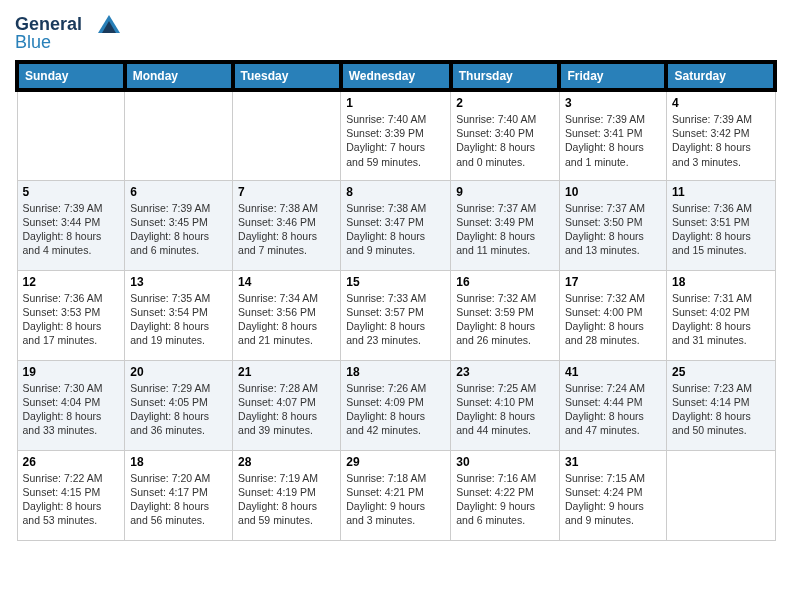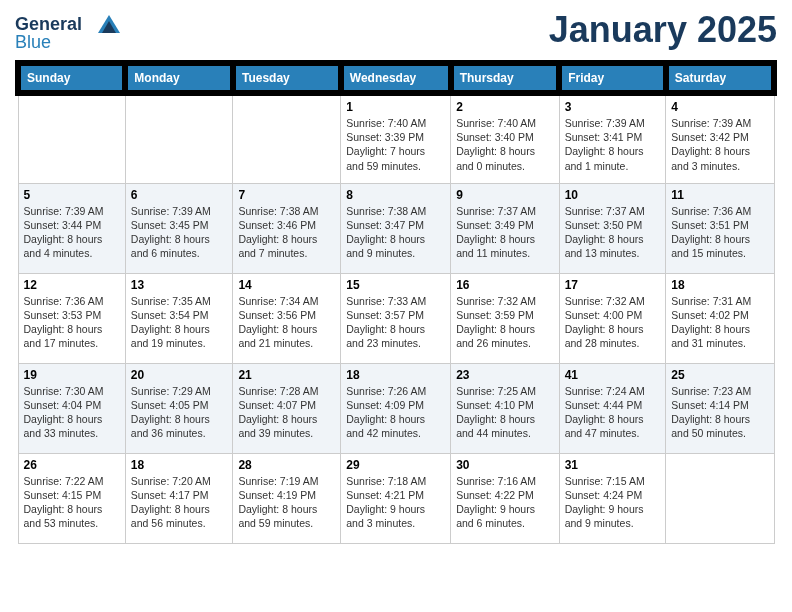--- a/index.html
+++ b/index.html
@@ -52,21 +52,21 @@
       border-collapse: collapse;
       font-size: 11px;
     }
     thead tr th {
       background-color: #2980b9;
       color: #fff;
       text-align: left;
       padding: 5px 6px;
       font-size: 12px;
       font-weight: bold;
-      border: 6px solid #000000;
+      border: 4px solid #000000;
     }
     tbody tr td {
       border: 1px solid #ccc;
       vertical-align: top;
       padding: 4px 5px;
       width: 113px;
       height: 90px;
     }
     .day-number {
       font-weight: bold;
@@ -99,21 +99,20 @@
         <span class="logo-text-general">General</span>
         <svg width="22" height="18" viewBox="0 0 22 18">
           <polygon points="0,18 11,0 22,18" fill="#2980b9"></polygon>
           <polygon points="4,18 11,6 18,18" fill="#1a3a5c"></polygon>
         </svg>
       </div>
       <div><span class="logo-text-blue">Blue</span></div>
     </div>
   </div>
   <div class="title-area">
-    <div class="calendar-title">January 2025</div>
   </div>
 </div>
 
 <table>
   <thead>
     <tr id="col-headers">
         <th>Sunday</th>
         <th>Monday</th>
         <th>Tuesday</th>
         <th>Wednesday</th>

